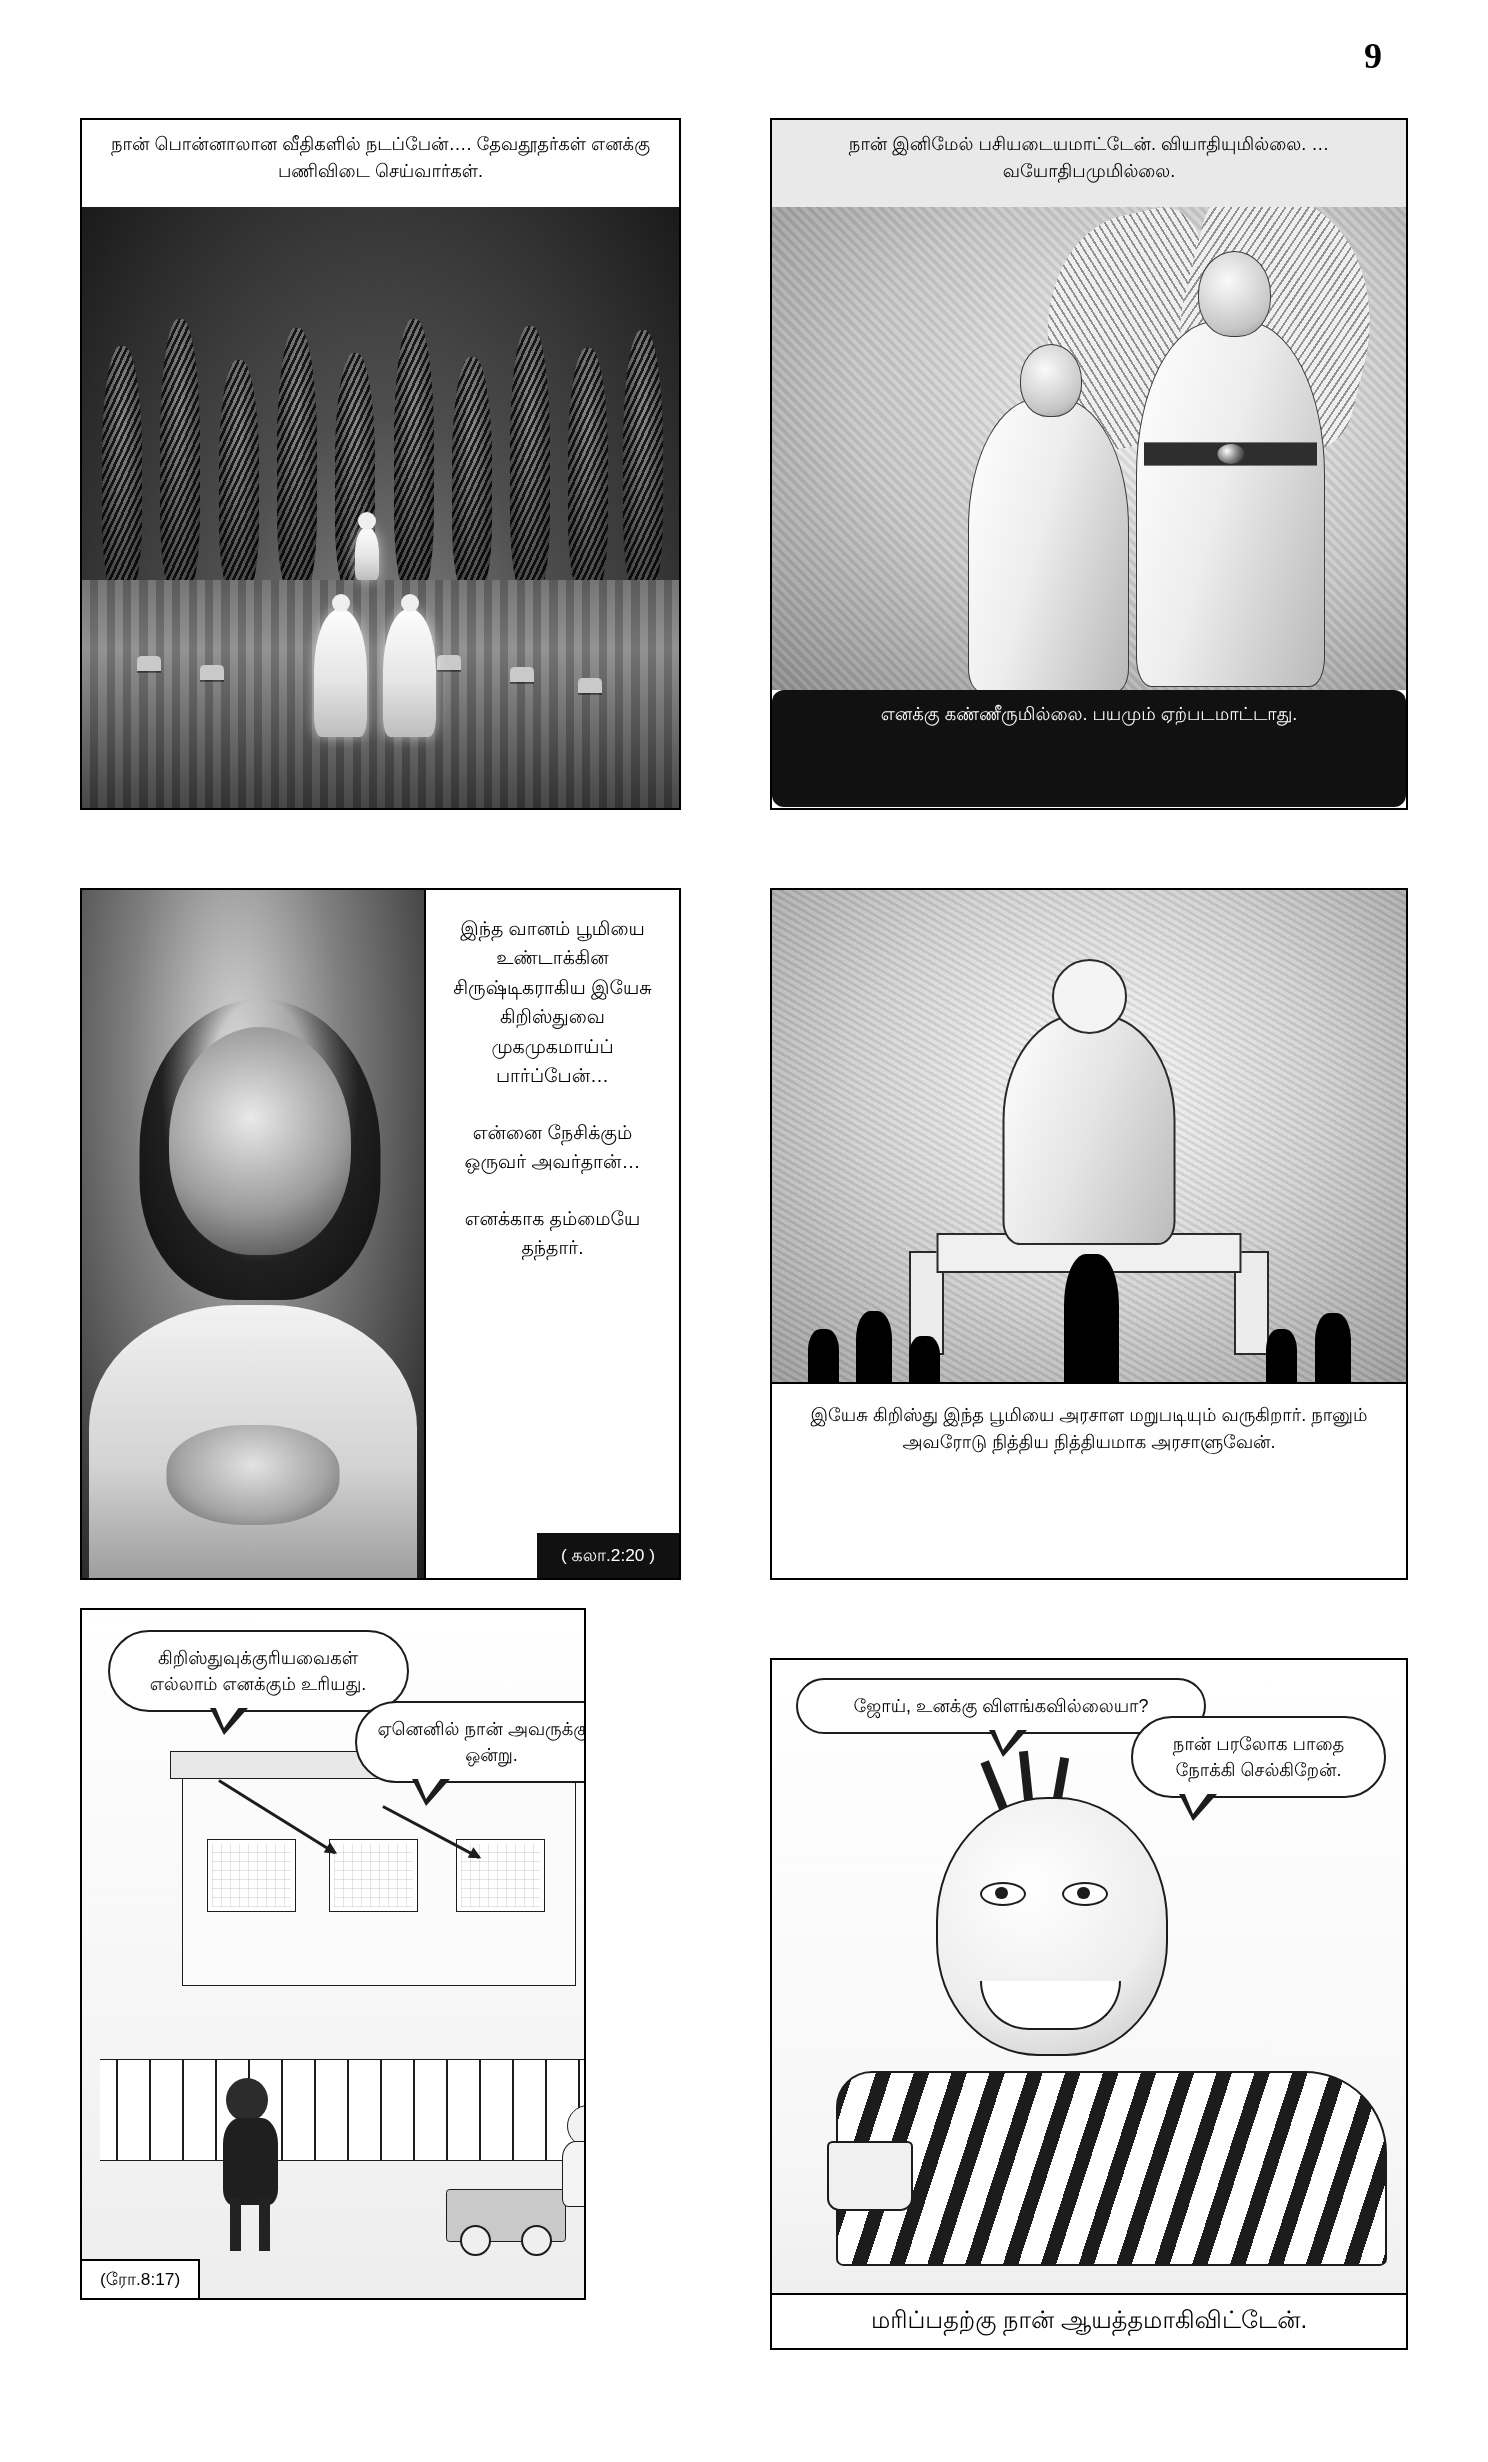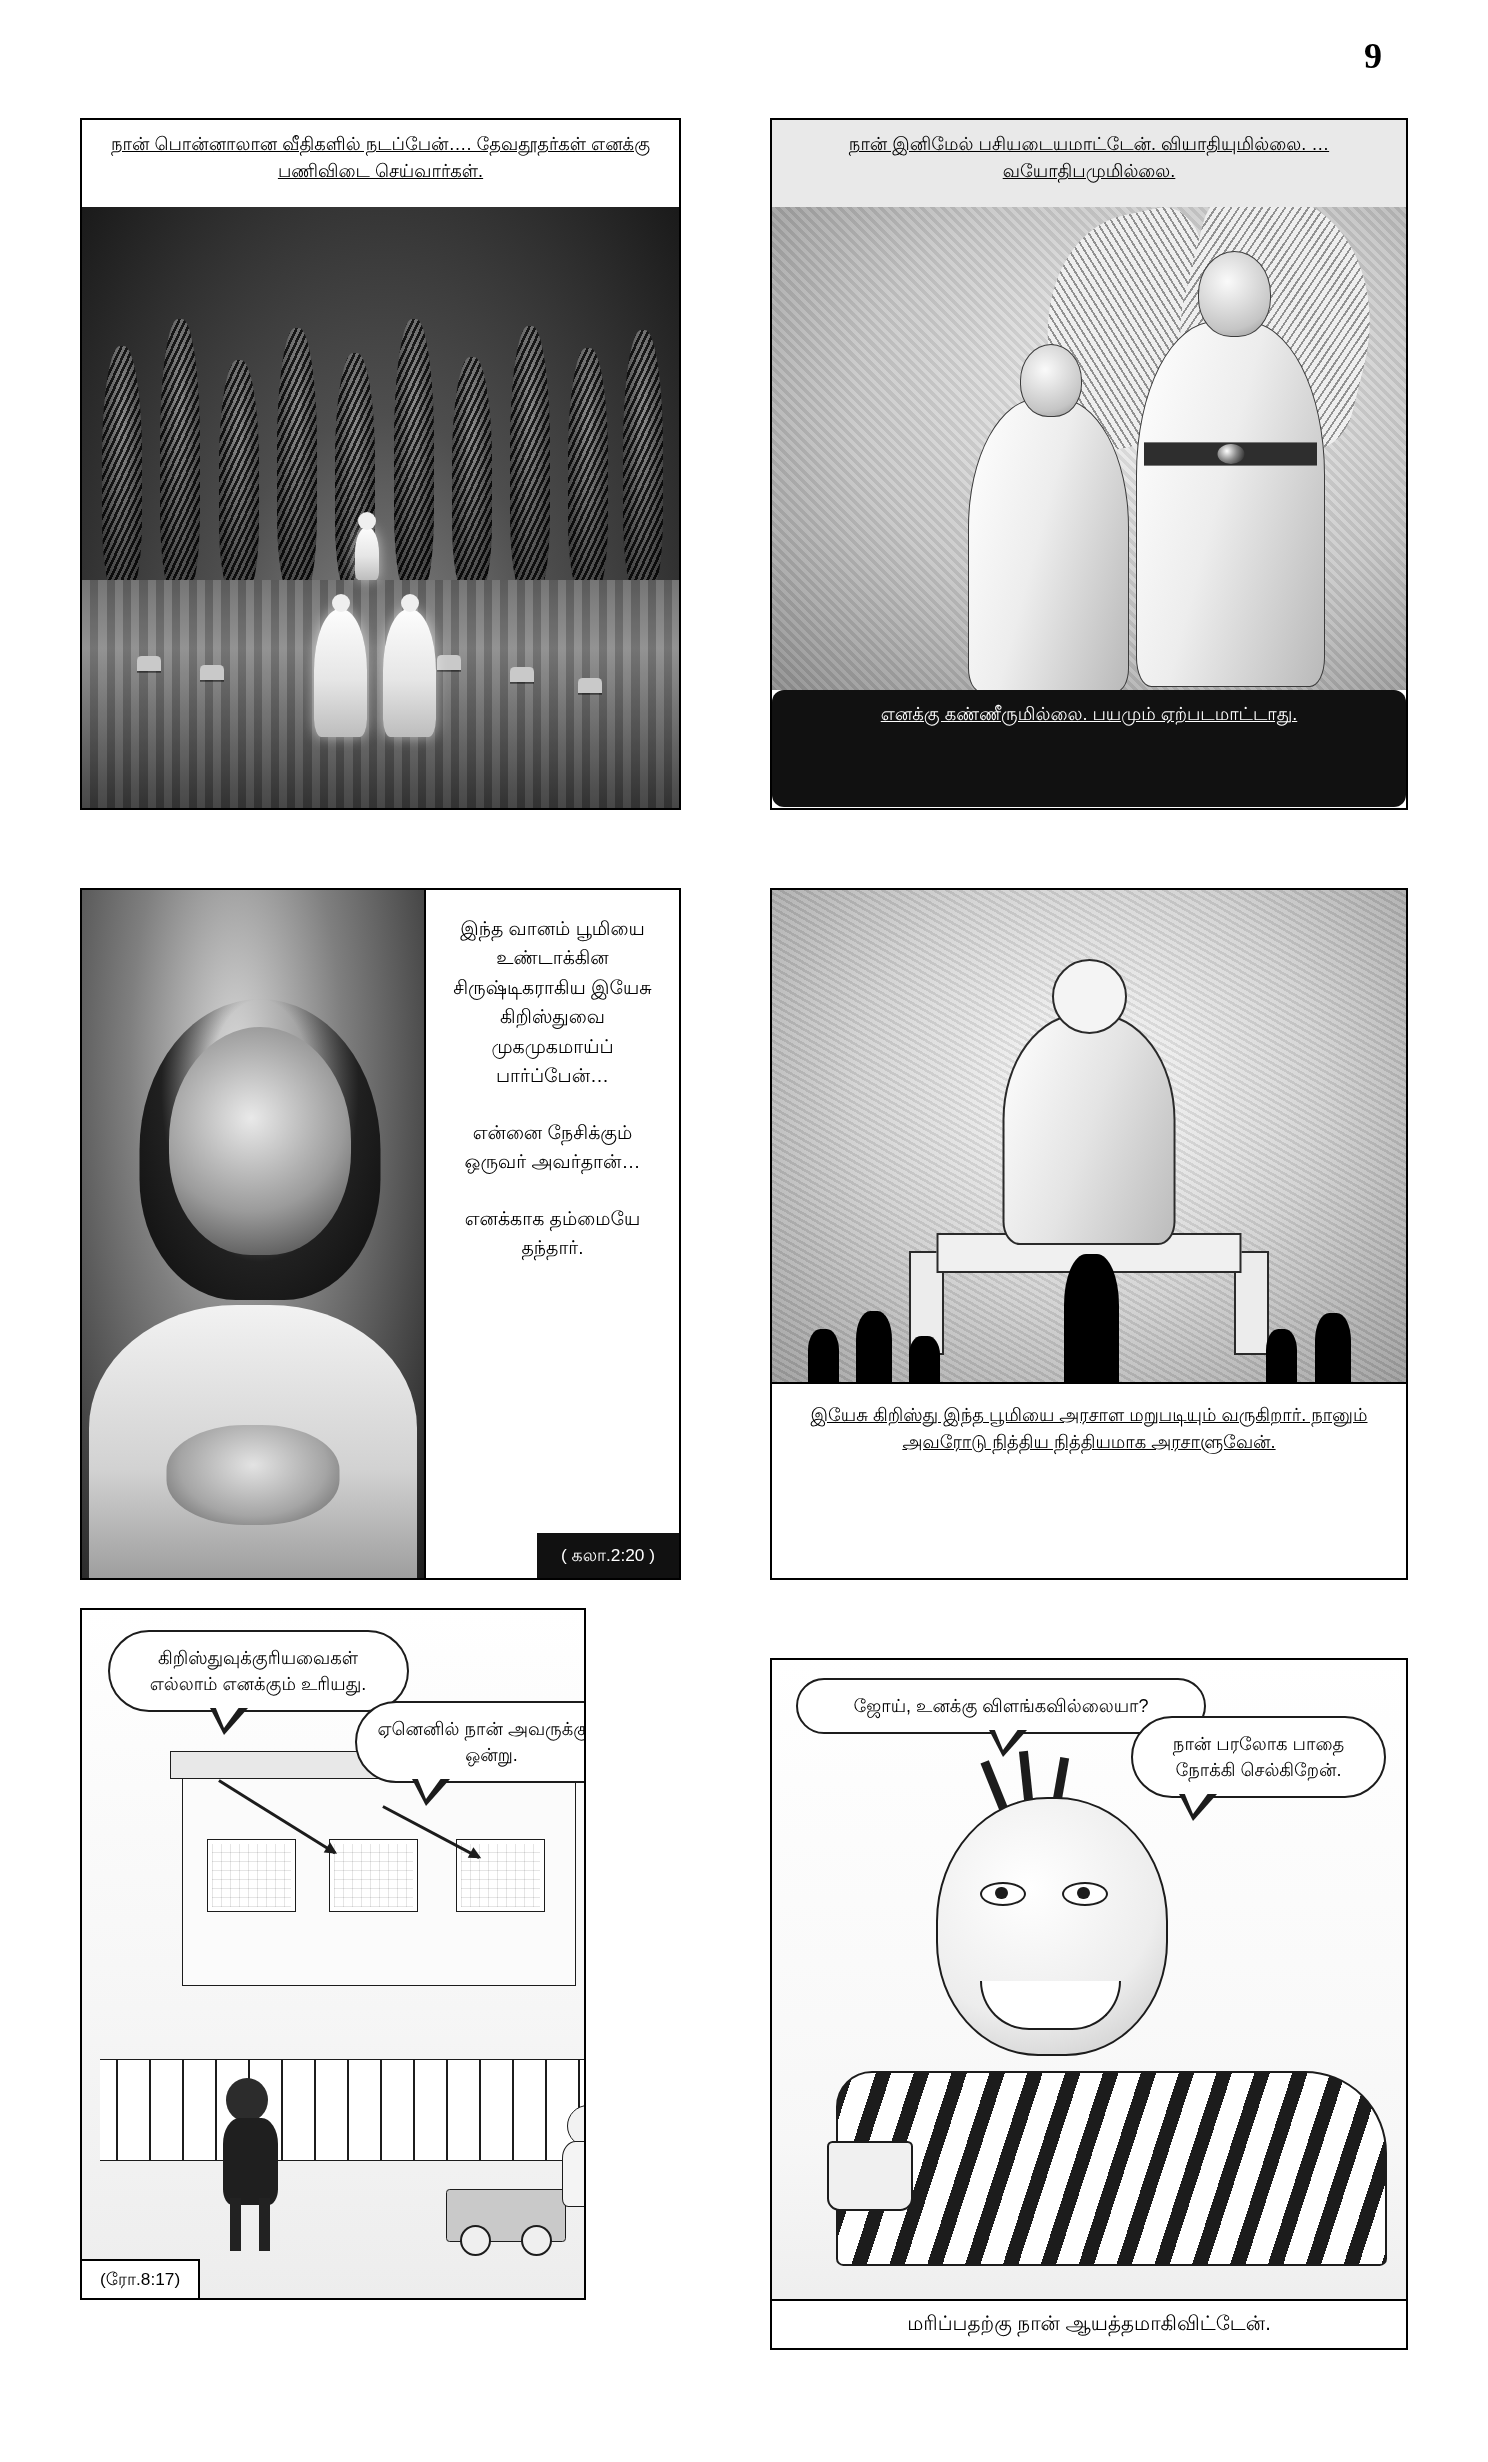--- a/index.html
+++ b/index.html
@@ -36,21 +36,20 @@
     background: #fff;
     box-sizing: border-box;
     overflow: hidden;
   }
   .caption {
     font-size: 18px;
     line-height: 1.5;
     text-align: center;
     padding: 11px 9px;
     box-sizing: border-box;
-    text-decoration: underline;
   }
   .caption.dark {
     background: #111;
     color: #fff;
   }
   .caption.light {
     background: #fff;
     color: #000;
   }
   .art {
@@ -482,21 +481,21 @@
     border-right: 2.7px solid #000;
     background: #fff;
     font-size: 17.3px;
     padding: 7.3px 18px;
   }
   .bottom-caption {
     position: absolute;
     left: 0; right: 0; bottom: 0;
     border-top: 2.7px solid #000;
     background: #fff;
-    font-size: 20px;
+    font-size: 24px;
     text-align: center;
     padding: 11px 9px;
     box-sizing: border-box;
   }
 
   
   .footer {
     position: absolute;
     left: 80px; right: 80px;
     bottom: 55px;

